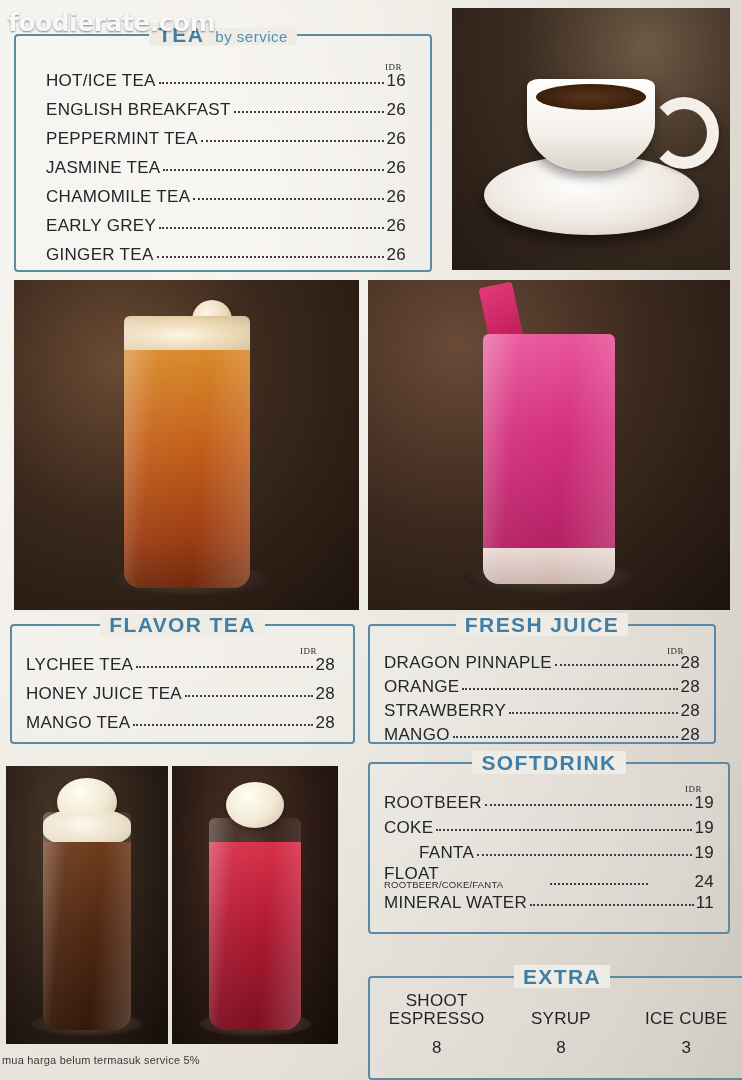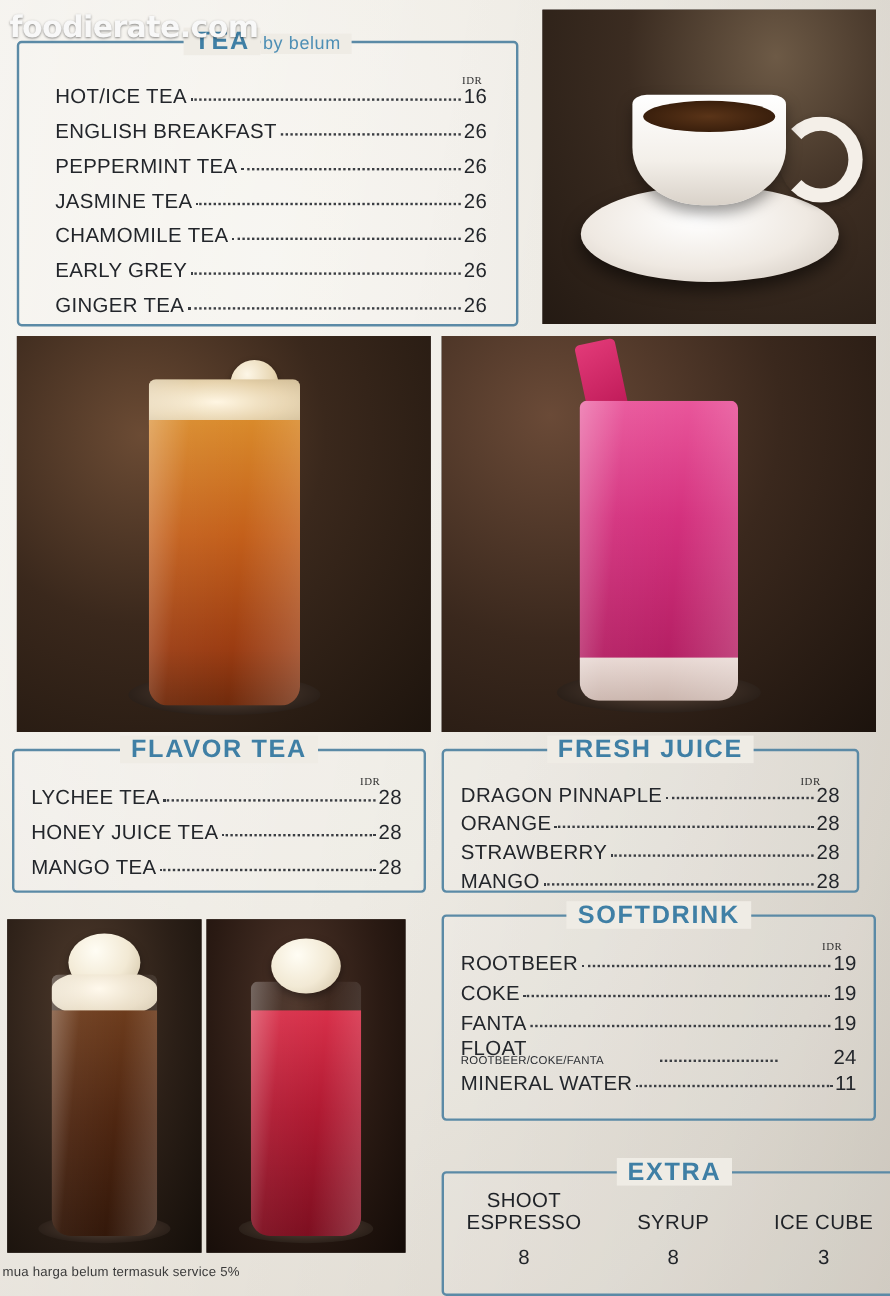--- a/index.html
+++ b/index.html
@@ -287,21 +287,21 @@
 </head>
 <body>
 
 <div id="page">
   <div class="paper"></div>
 
   <div class="watermark">foodierate.com</div>
 
   <div class="box" style="left:14px; top:34px; width:418px; height:238px;">
     <div class="box-title">
-      <span>TEA</span><span class="sub">by belum</span>
+      <span>TEA</span><span class="sub">by service</span>
     </div>
     <div class="idr" style="right:28px; top:26px;">IDR</div>
     <ul class="items" style="margin:36px 24px 0 30px;">
       <li style="margin-bottom:12px;">
         <span class="nm">HOT/ICE TEA</span>
         <span class="dots"></span>
         <span class="pr">16</span>
       </li>
       <li style="margin-bottom:12px;">
         <span class="nm">ENGLISH BREAKFAST</span>
@@ -452,21 +452,21 @@
       <li style="margin-bottom:8px;">
         <span class="nm">ROOTBEER</span>
         <span class="dots"></span>
         <span class="pr">19</span>
       </li>
       <li style="margin-bottom:8px;">
         <span class="nm">COKE</span>
         <span class="dots"></span>
         <span class="pr">19</span>
       </li>
-      <li style="margin-bottom:4px;">
+      <li style="margin-bottom:4px;margin-left:35px;">
         <span class="nm">FANTA</span>
         <span class="dots"></span>
         <span class="pr">19</span>
       </li>
       <li style="margin-bottom:0; align-items:flex-end;gap:44px;">
         <span style="display:flex; flex-direction:column; align-items:flex-start;">
           <span class="nm">FLOAT</span>
           <span class="sublabel">ROOTBEER/COKE/FANTA</span>
         </span>
         <span class="dots"></span>

